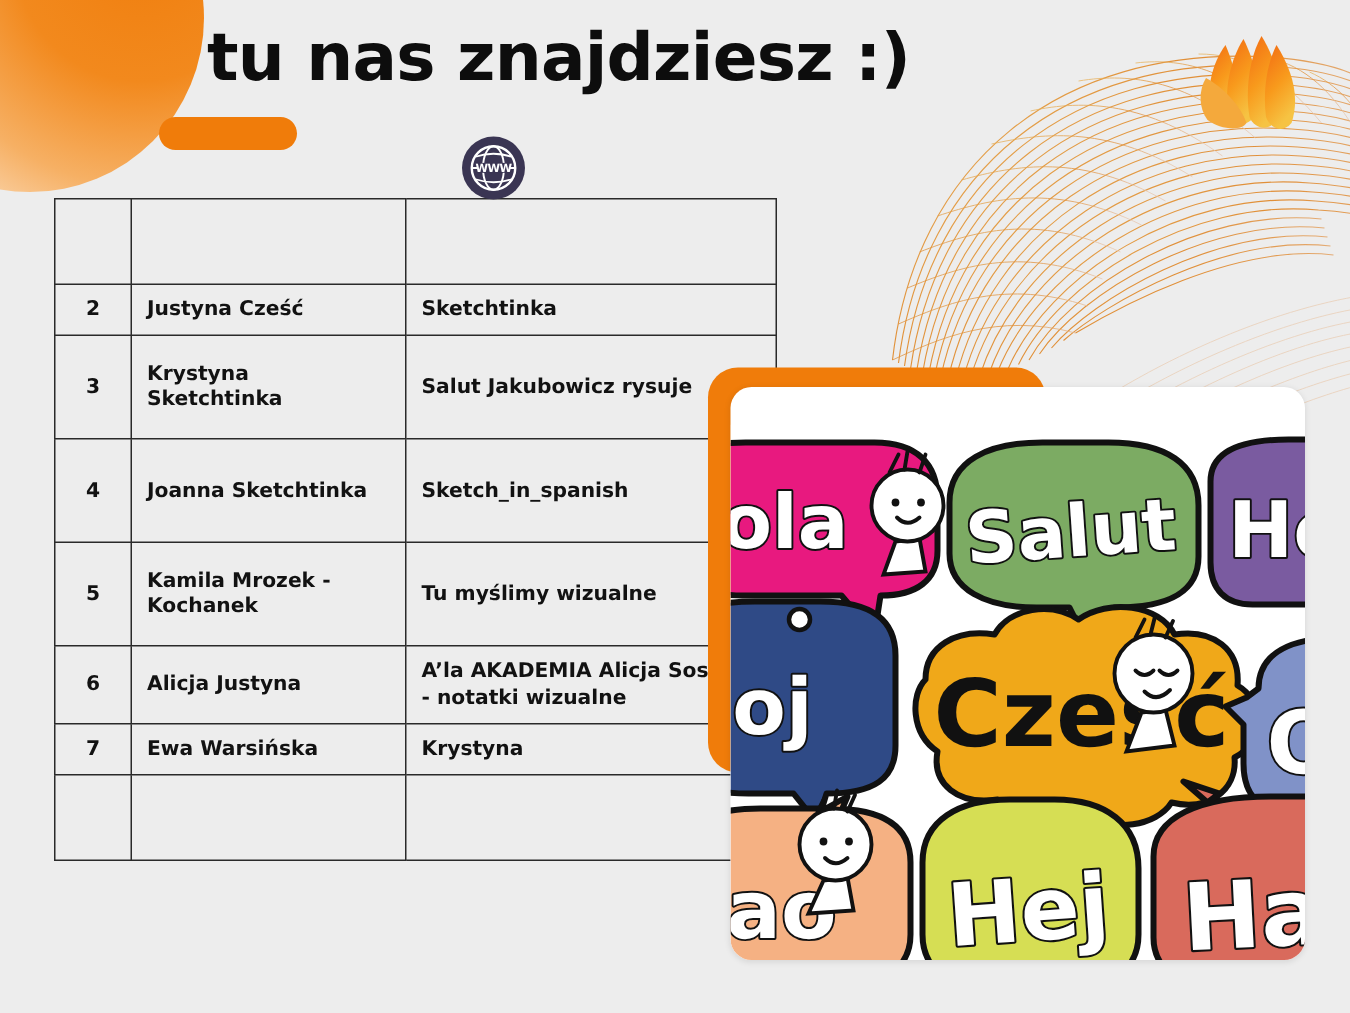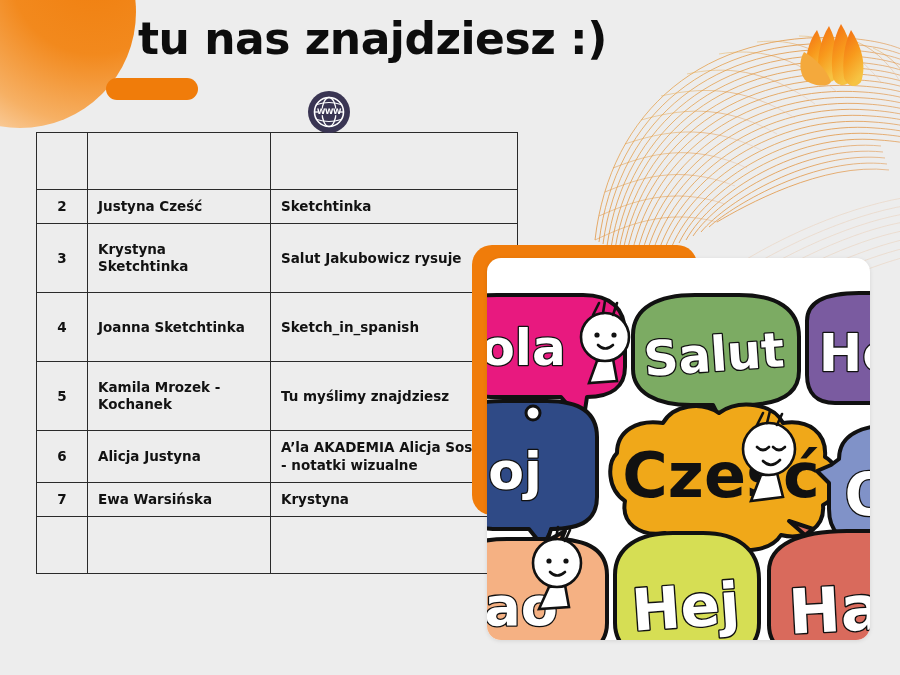--- a/index.html
+++ b/index.html
@@ -200,21 +200,21 @@
           <td class="c-chan">Salut Jakubowicz rysuje</td>
         </tr>
         <tr class="r-tall">
           <td class="c-num">4</td>
           <td class="c-name">Joanna Sketchtinka</td>
           <td class="c-chan">Sketch_in_spanish</td>
         </tr>
         <tr class="r-tall">
           <td class="c-num">5</td>
           <td class="c-name">Kamila Mrozek - Kochanek</td>
-          <td class="c-chan">Tu myślimy znajdziesz</td>
+          <td class="c-chan">Tu myślimy wizualne</td>
         </tr>
         <tr>
           <td class="c-num">6</td>
           <td class="c-name">Alicja Justyna</td>
           <td class="c-chan">A’la AKADEMIA Alicja Soszka - notatki wizualne</td>
         </tr>
         <tr>
           <td class="c-num">7</td>
           <td class="c-name">Ewa Warsińska</td>
           <td class="c-chan">Krystyna</td>

